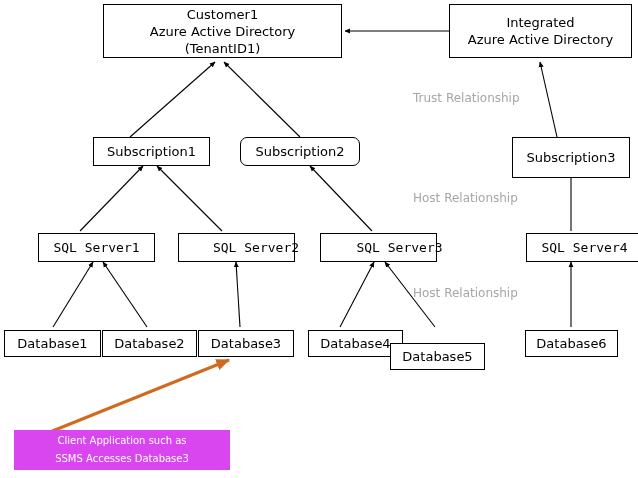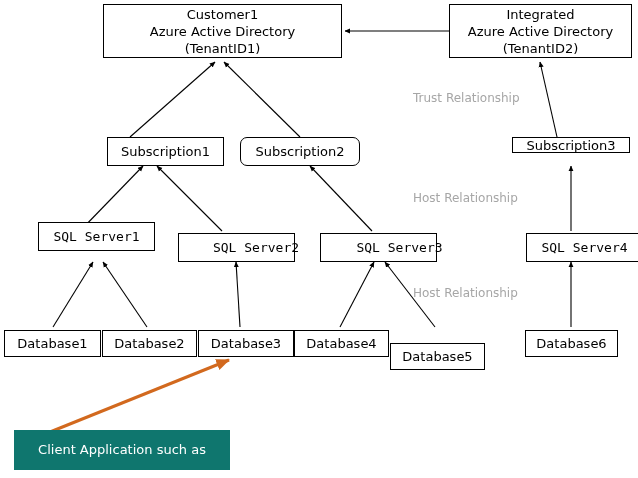--- a/index.html
+++ b/index.html
@@ -59,23 +59,23 @@
   .edge-label {
     position: absolute;
     font-size: 12px;
     color: #a6a6a6;
     white-space: nowrap;
     z-index: 2;
   }
   .callout {
     position: absolute;
     box-sizing: border-box;
-    background: #0f766e;
+    background: #d946ef;
     color: #ffffff;
-    font-size: 13px;
+    font-size: 10px;
     line-height: 18px;
     text-align: center;
     display: flex;
     flex-direction: column;
     align-items: center;
     justify-content: center;
     z-index: 3;
   }
   .callout-line { display: block; white-space: nowrap; }
 </style>
@@ -121,36 +121,35 @@
 
   <div class="node n-ad" style="left:103px; top:4px; width:239px; height:54px;">
     <span class="node-line">Customer1</span>
     <span class="node-line">Azure Active Directory</span>
     <span class="node-line">(TenantID1)</span>
   </div>
 
   <div class="node n-ad" style="left:449px; top:4px; width:183px; height:54px;">
     <span class="node-line">Integrated</span>
     <span class="node-line">Azure Active Directory</span>
-    <span class="node-line">(TenantID2)</span>
   </div>
 
-  <div class="node n-sub" style="left:93px; top:137px; width:117px; height:29px;margin-left:14px;">
+  <div class="node n-sub" style="left:93px; top:137px; width:117px; height:29px;">
     <span class="node-line">Subscription1</span>
   </div>
 
   <div class="node n-sub" style="left:240px; top:137px; width:120px; height:29px;border-radius:7px;">
     <span class="node-line">Subscription2</span>
   </div>
 
-  <div class="node n-sub" style="left:512px; top:137px; width:118px; height:16px;">
+  <div class="node n-sub" style="left:512px; top:137px; width:118px; height:41px;">
     <span class="node-line">Subscription3</span>
   </div>
 
-  <div class="node n-srv" style="left:38px; top:222px; width:117px; height:29px;">
+  <div class="node n-srv" style="left:38px; top:233px; width:117px; height:29px;">
     <span class="node-line">SQL Server1</span>
   </div>
 
   <div class="node n-srv" style="left:178px; top:233px; width:117px; height:29px;padding-left:39px;">
     <span class="node-line">SQL Server2</span>
   </div>
 
   <div class="node n-srv" style="left:320px; top:233px; width:117px; height:29px;padding-left:42px;">
     <span class="node-line">SQL Server3</span>
   </div>
@@ -164,35 +163,36 @@
   </div>
 
   <div class="node n-db" style="left:102px; top:330px; width:95px; height:27px;">
     <span class="node-line">Database2</span>
   </div>
 
   <div class="node n-db" style="left:198px; top:330px; width:96px; height:27px;">
     <span class="node-line">Database3</span>
   </div>
 
-  <div class="node n-db" style="left:294px; top:330px; width:95px; height:27px;justify-content:center;">
+  <div class="node n-db" style="left:308px; top:330px; width:95px; height:27px;justify-content:center;">
     <span class="node-line">Database4</span>
   </div>
 
   <div class="node n-db" style="left:390px; top:330px; width:95px; height:27px;margin-top:13px;">
     <span class="node-line">Database5</span>
   </div>
 
   <div class="node n-db" style="left:525px; top:330px; width:93px; height:27px;">
     <span class="node-line">Database6</span>
   </div>
 
   <div class="edge-label" style="left:413px; top:91px;">Trust Relationship</div>
 
   <div class="edge-label" style="left:413px; top:191px;">Host Relationship</div>
 
   <div class="edge-label" style="left:413px; top:286px;">Host Relationship</div>
 
   <div class="callout" style="left:14px; top:430px; width:216px; height:40px;">
     <span class="callout-line">Client Application such as</span>
+    <span class="callout-line">SSMS Accesses Database3</span>
   </div>
 
 </div>
 
 </body></html>

